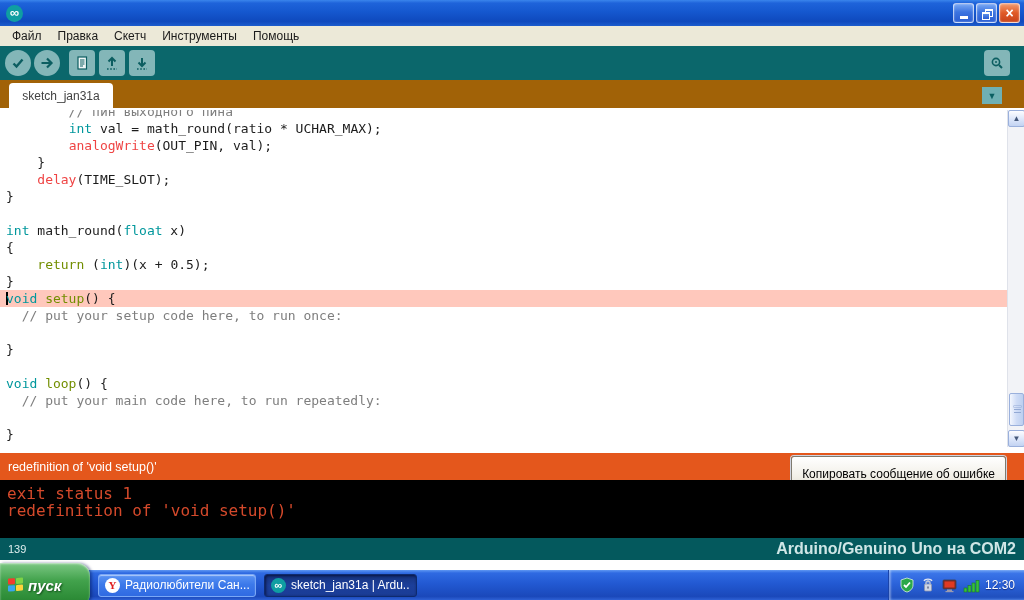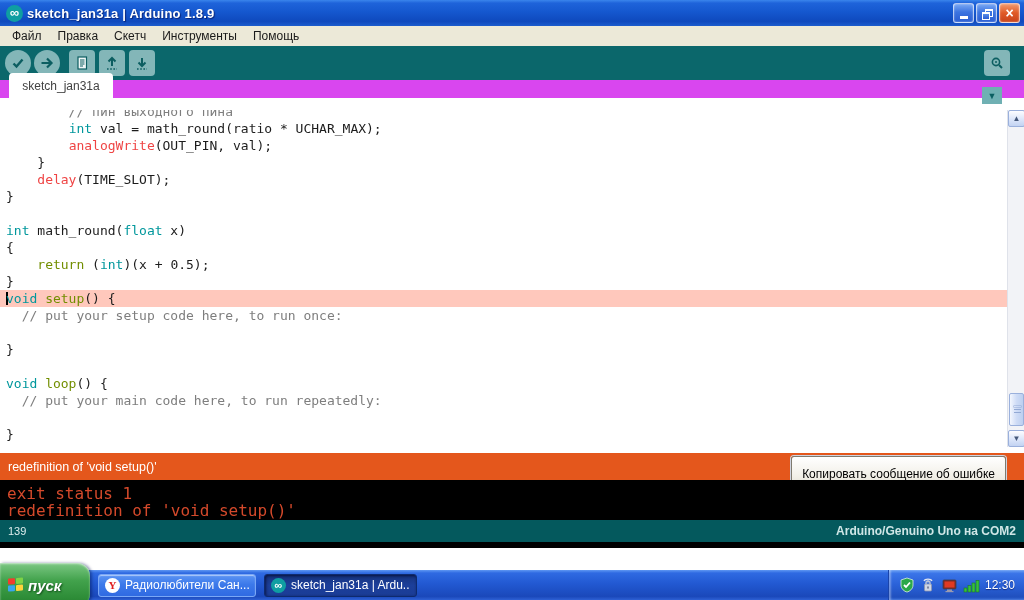--- a/index.html
+++ b/index.html
@@ -33,21 +33,21 @@
   .toolbar { position:absolute; left:0; top:46px; width:1024px; height:34px; background:#0b676b; display:flex; align-items:center; }
   .tb-btn { width:26px; height:26px; background:#83b6b8; margin-left:4px; display:flex; align-items:center; justify-content:center; }
   .tb-btn.round { border-radius:50%; margin-left:3px; }
   .tb-btn.sq { border-radius:4px; }
   .tb-btn.first { margin-left:5px; }
   .tb-btn.gap { margin-left:9px; }
   .tb-btn svg { display:block; }
   .tb-right { margin-left:auto; margin-right:14px; }
 
   
-  .tabbar { position:absolute; left:0; top:80px; width:1024px; height:18px; background:#d946ef; }
+  .tabbar { position:absolute; left:0; top:80px; width:1024px; height:28px; background:#a16207; }
   .tab { position:absolute; left:9px; bottom:0; width:104px; height:25px; background:#fff;
     border-radius:4px 4px 0 0; display:flex; align-items:center; justify-content:center;
     font-size:12px; color:#424242; }
   .tab-dd { position:absolute; right:22px; top:7px; width:20px; height:17px; background:#6fb0b3;
     display:flex; align-items:center; justify-content:center; color:#0b5f62; font-size:9px; }
 
   
   .editor { position:absolute; left:0; top:110px; width:1024px; height:343px; background:#fff; overflow:hidden; }
   .code-area { position:absolute; left:0; top:-7px; width:1007px; }
   .code-line { height:17px; line-height:17px; font-family:"DejaVu Sans Mono", monospace; font-size:13px; white-space:pre; padding-left:6px; }
@@ -77,24 +77,24 @@
   .error-msg { color:#fff; font-size:12.5px; margin-left:8px; }
   .copy-btn { position:absolute; right:18px; top:3px; height:36px; padding:0 10px; font-size:12px; color:#000;
     background:linear-gradient(180deg,#ffffff 0%,#f2f0e8 55%,#dedacd 100%);
     border:1px solid #7e7a6e; border-radius:3px; box-shadow:0 0 0 1px #cfd4e0; font-family:"Liberation Sans", sans-serif; }
 
   
   .console { position:absolute; left:0; top:480px; width:1024px; height:68px; background:#000; padding:5px 7px; }
   .console-line { font-family:"DejaVu Sans Mono", monospace; font-size:16px; line-height:17px; color:#d4492b; white-space:pre; }
 
   
-  .statusbar { position:absolute; left:0; top:520px; width:1024px; height:22px; background:#04595d;
+  .statusbar { position:absolute; left:0; top:538px; width:1024px; height:22px; background:#04595d;
     display:flex; align-items:center; justify-content:space-between; padding:8px 8px; }
   .status-left { color:#dfeeee; font-size:11px; }
-  .status-right { color:#cfe6e6; font-size:12px; font-weight:bold; }
+  .status-right { color:#cfe6e6; font-size:16px; font-weight:bold; }
 
   
   .taskbar { position:absolute; left:0; top:570px; width:1024px; height:30px;
     background:linear-gradient(180deg,#5e97f2 0%,#2f6ae2 10%,#2259d2 45%,#1a48ba 88%,#2e60d4 100%); display:flex; align-items:center; }
   .start-btn { width:90px; height:44px; border-radius:0 13px 13px 0;
     background:linear-gradient(180deg,#7cc884 0%,#42a24c 40%,#2d8c37 80%,#257a2e 100%);
     box-shadow:inset 0 1px 2px rgba(255,255,255,.6), 2px 0 3px rgba(0,20,80,.45);
     display:flex; align-items:center; padding-left:8px; gap:4px; }
   .start-flag { position:relative; width:16px; height:15px; transform:skewY(-4deg); }
   .start-flag i { position:absolute; width:7px; height:6px; border-radius:1px; }
@@ -119,21 +119,20 @@
   .tray svg { display:block; }
   .tray-clock { color:#fff; font-size:12px; margin-left:0; text-shadow:0 1px 1px rgba(0,0,60,.5); }
 </style>
 </head>
 <body>
 
 <div id="screen">
 
   <div class="titlebar">
     <div class="app-icon">∞</div>
-    <div class="title-text">sketch_jan31a | Arduino 1.8.9</div>
     <div class="win-controls">
       <div class="win-btn">
           <span class="glyph-min"></span>
         </div>
       <div class="win-btn">
           <span class="glyph-restore"></span>
         </div>
       <div class="win-btn close">
           <span class="glyph-close">×</span>
         </div>

